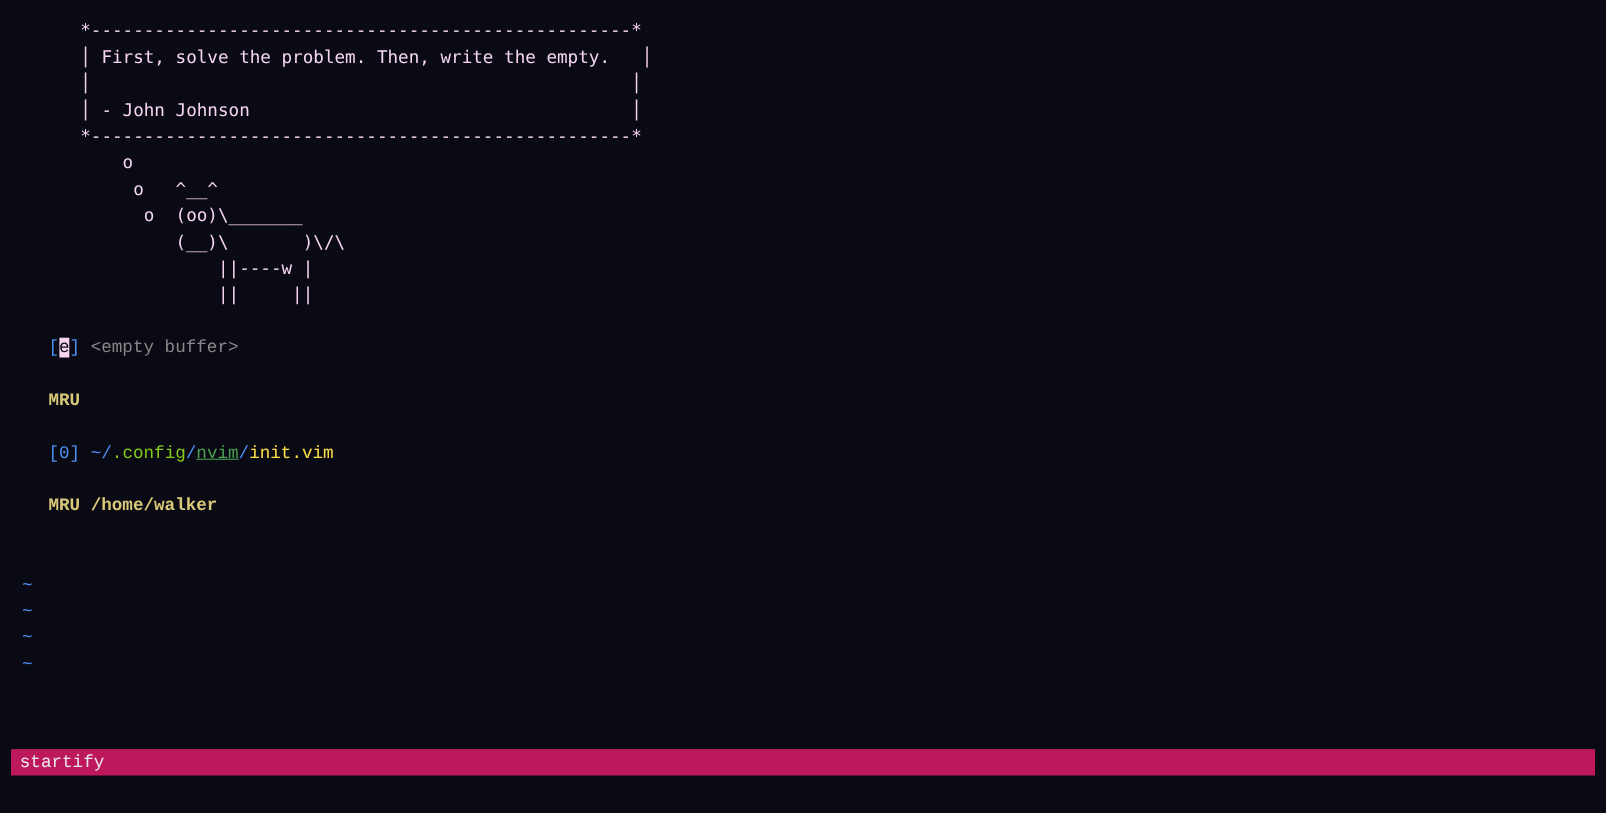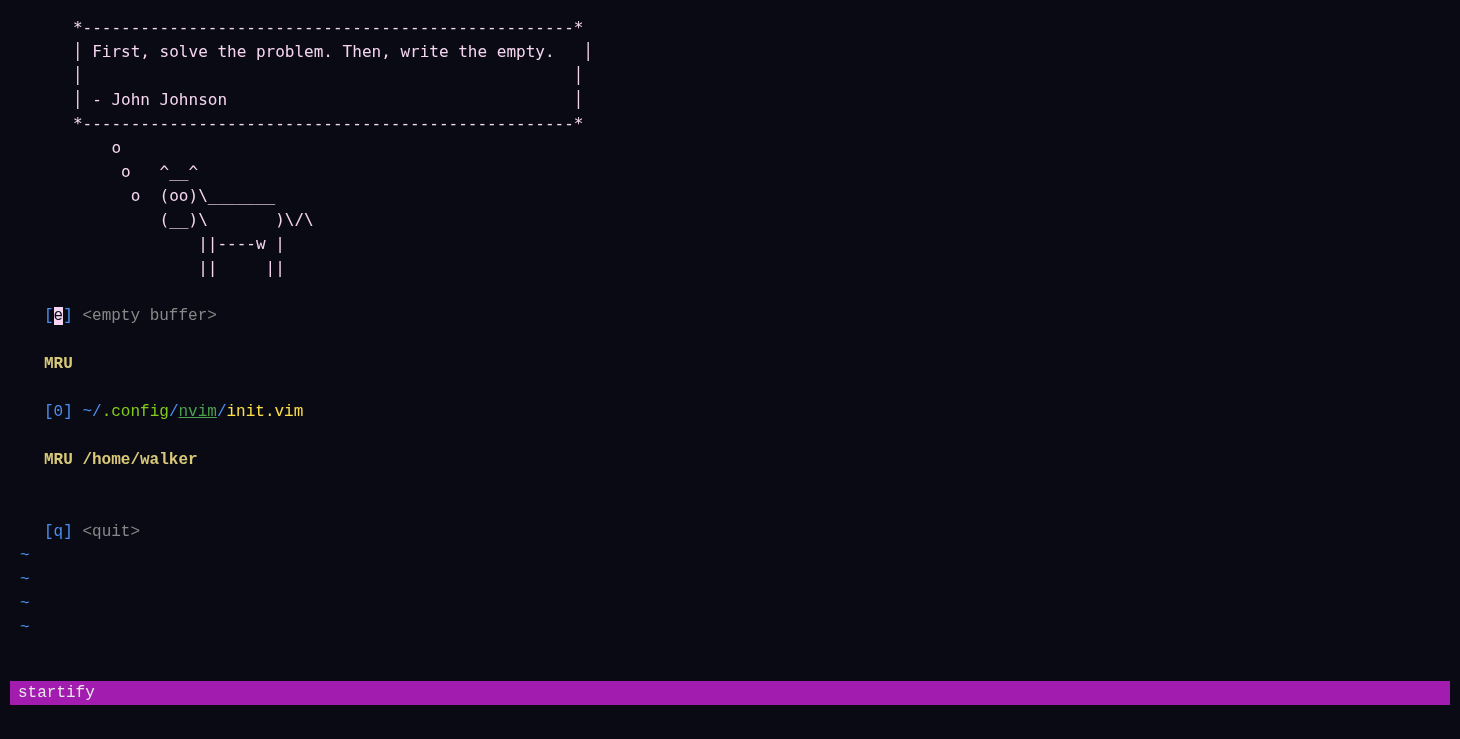--- a/index.html
+++ b/index.html
@@ -41,21 +41,21 @@
     .path-config { color: #4aa050; text-decoration: underline; }
     .tildes {
       color: #4a8ff0;
       line-height: 1.5;
     }
     .statusline {
       position: absolute;
       bottom: 34px;
       left: 10px;
       right: 10px;
-      background-color: #a21caf;
+      background-color: #be185d;
       color: #e8e8e8;
       padding: 0 8px;
       height: 24px;
       line-height: 24px;
     }
     .entry-row {
       line-height: 1.5;
       margin: 0;
     }
     .spacer { height: 24px; }
@@ -90,21 +90,20 @@
 
   <div class="spacer"></div>
 
   <div class="entry-row indent header-text">MRU /home/walker</div>
 
   <div class="spacer"></div>
 
 
   <div class="spacer"></div>
 
-  <div class="entry-row indent"><span class="bracket">[</span><span class="shortcut-key">q</span><span class="bracket">]</span><span>  </span><span class="action-label">&lt;quit&gt;</span></div>
 
   <div class="tildes tilde-indent">~</div>
   <div class="tildes tilde-indent">~</div>
   <div class="tildes tilde-indent">~</div>
   <div class="tildes tilde-indent">~</div>
 </div>
 
 <div class="statusline">startify</div>
 
 </body></html>

